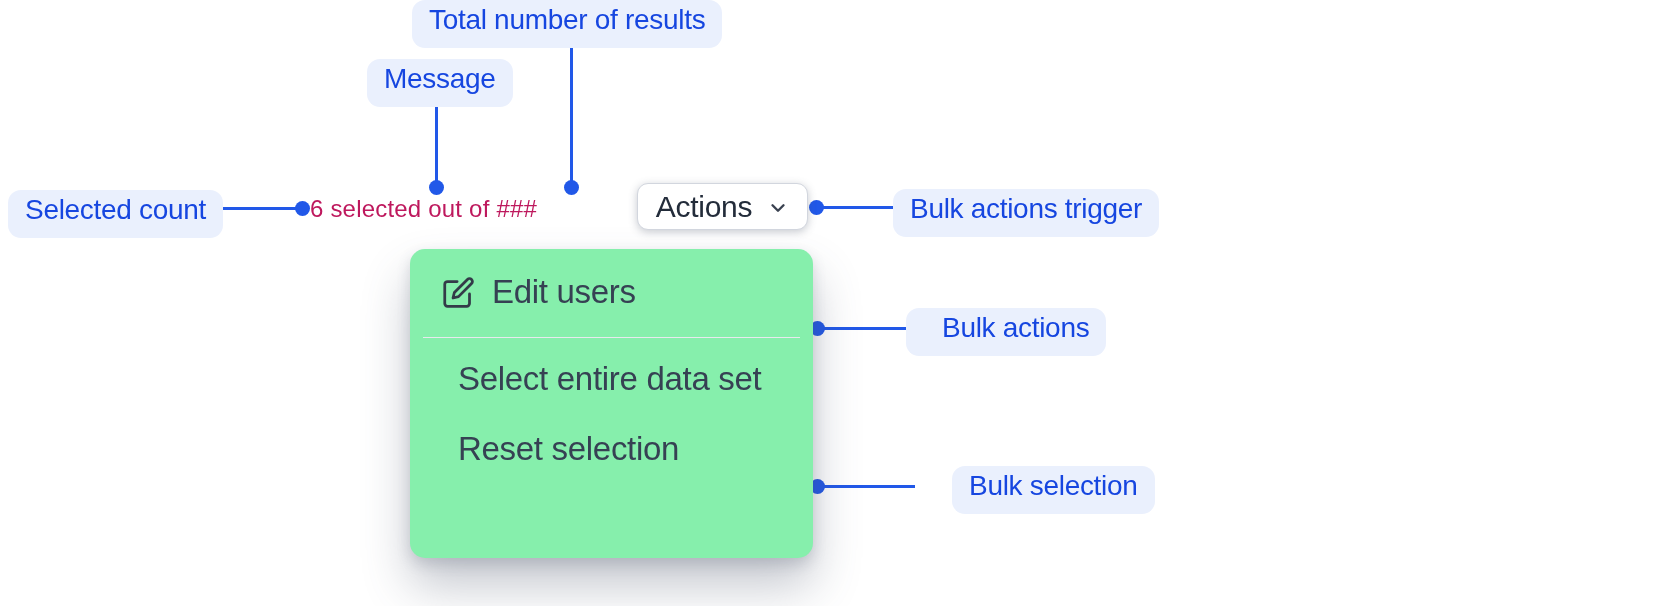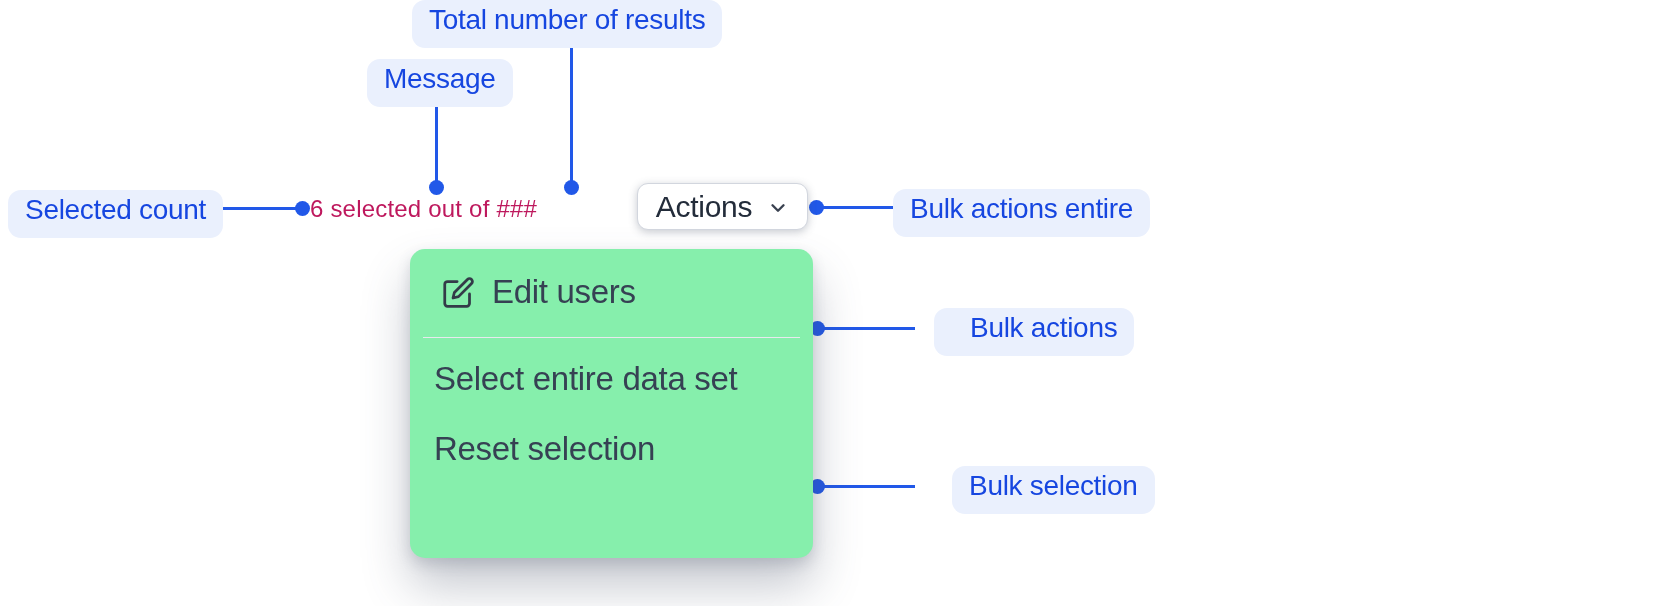--- a/index.html
+++ b/index.html
@@ -24,21 +24,21 @@
     line-height: 39px;
     padding: 0 17px;
     border-radius: 13px;
     white-space: nowrap;
     z-index: 4;
   }
   .pill-total     { left: 412px; top: 0px; }
   .pill-message   { left: 367px; top: 59px; }
   .pill-selected  { left: 8px;   top: 190px; }
   .pill-trigger   { left: 893px; top: 189px; }
-  .pill-bulkact   { left: 934px; top: 308px; padding-left: 36px; }
+  .pill-bulkact   { left: 906px; top: 308px; padding-left: 36px; }
   .pill-bulksel   { left: 906px; top: 466px; margin-left: 46px; }
 
   
   .conn-h { position: absolute; height: 3px; background: #2158e8; z-index: 1; }
   .conn-v { position: absolute; width: 3px;  background: #2158e8; z-index: 1; }
   .dot {
     position: absolute; width: 15px; height: 15px;
     border-radius: 50%; background: #2158e8; z-index: 2;
   }
 
@@ -112,21 +112,21 @@
     align-items: center;
     padding: 0 20px 0 32px;
     font-size: 33px;
     color: #364153;
     letter-spacing: -0.3px;
     white-space: nowrap;
     cursor: pointer;
   }
   .menu-item .mi-icon { width: 33px; height: 33px; margin-right: 17px; flex: none; display: flex; align-items: center; }
   .menu-item.danger { color: #e7000b; }
-  .menu-item.plain { padding-left: 24px; text-align: right; }
+  .menu-item.plain { padding-left: 48px; text-align: right; }
   .menu-divider {
     height: 1px;
     background: #e7e9ed;
     margin: 10px 13px 6px 13px;
   }
 </style>
 </head>
 <body>
 
 <div class="canvas">
@@ -141,21 +141,21 @@
   <div class="dot dot-selected"></div>
   <div class="dot dot-message"></div>
   <div class="dot dot-total"></div>
   <div class="dot dot-trigger"></div>
   <div class="dot dot-bulkact"></div>
   <div class="dot dot-bulksel"></div>
 
   <div class="pill pill-total">Total number of results</div>
   <div class="pill pill-selected">Selected count</div>
   <div class="pill pill-message">Message</div>
-  <div class="pill pill-trigger">Bulk actions entire</div>
+  <div class="pill pill-trigger">Bulk actions trigger</div>
   <div class="pill pill-bulkact">Bulk actions</div>
   <div class="pill pill-bulksel">Bulk selection</div>
 
   <div class="sel-message">6 selected out of ###</div>
 
   <button class="actions-btn">
     <span>Actions</span>
     <svg width="22" height="22" viewBox="0 0 24 24" fill="none" stroke="#3a4250" stroke-width="2.6" stroke-linecap="round" stroke-linejoin="round">
       <polyline points="6 9 12 15 18 9"></polyline>
     </svg>

